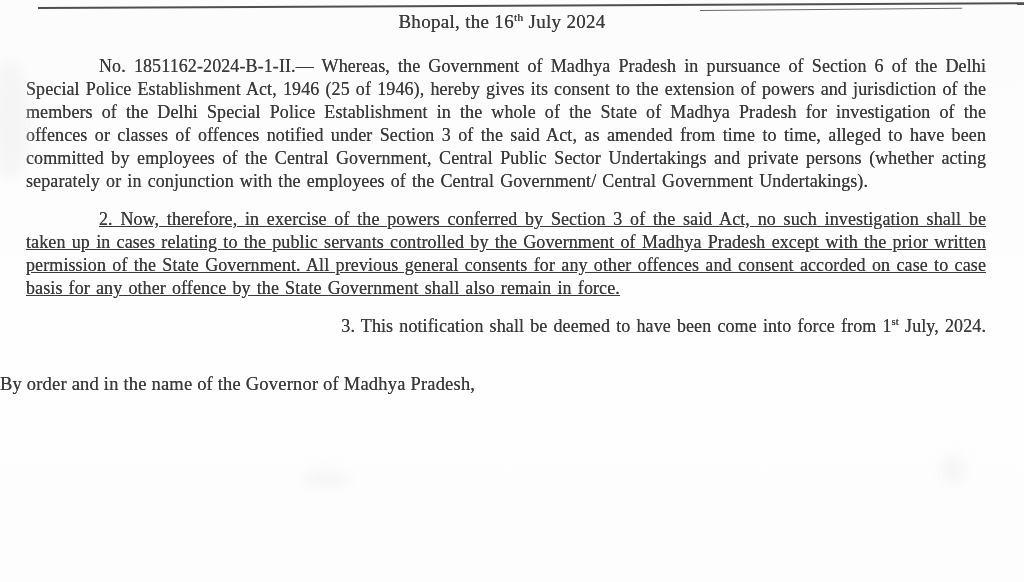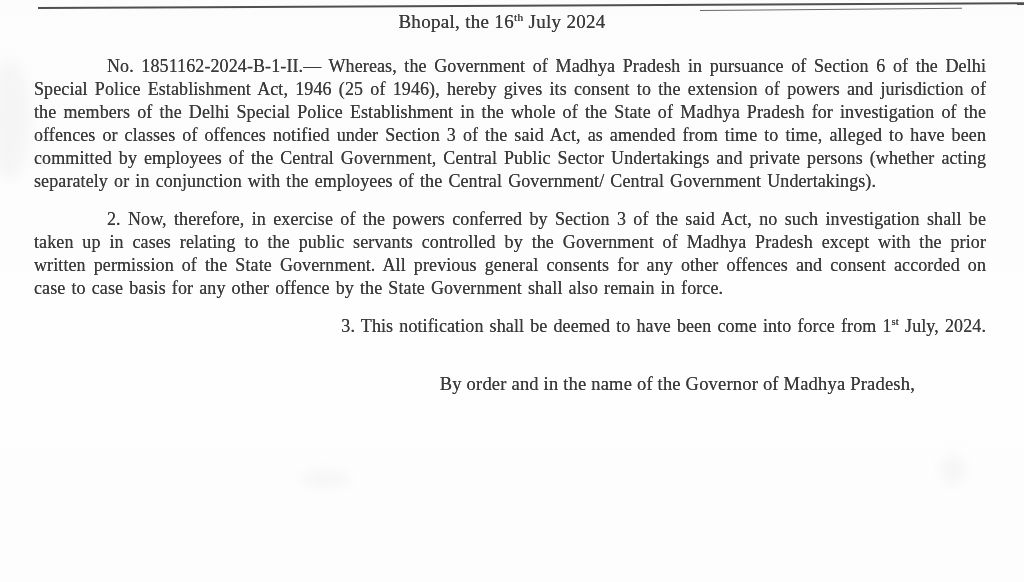--- a/index.html
+++ b/index.html
@@ -64,40 +64,39 @@
     transform: translateX(-10px);
     font-size: 19px;
     letter-spacing: 0.3px;
   }
   sup {
     font-size: 0.6em;
     vertical-align: super;
     line-height: 0;
   }
   .body-text {
-    margin-left: 34px;
+    margin-left: 26px;
     margin-right: 38px;
   }
   .para {
     margin: 0;
     font-size: 18px;
     line-height: 23px;
     text-align: justify;
     word-spacing: 1.5px;
     letter-spacing: 0.1px;
   }
   .indent { text-indent: 73px; }
   .para-1 { margin-top: 22px; }
-  .para-2 { margin-top: 15px; }
+  .para-2 { margin-top: 15px; text-decoration: underline; }
   .para-3 { margin-top: 15px; text-align: right; }
 
   .signature {
     margin-top: 31px;
     margin-right: 69px;
-    text-align: right;
     font-size: 18.5px;
     line-height: 30px;
   }
   .sig-authority {
     padding-right: 40px;
     letter-spacing: 0.2px;
   }
   .sig-name {
     letter-spacing: 0.3px;
   }

